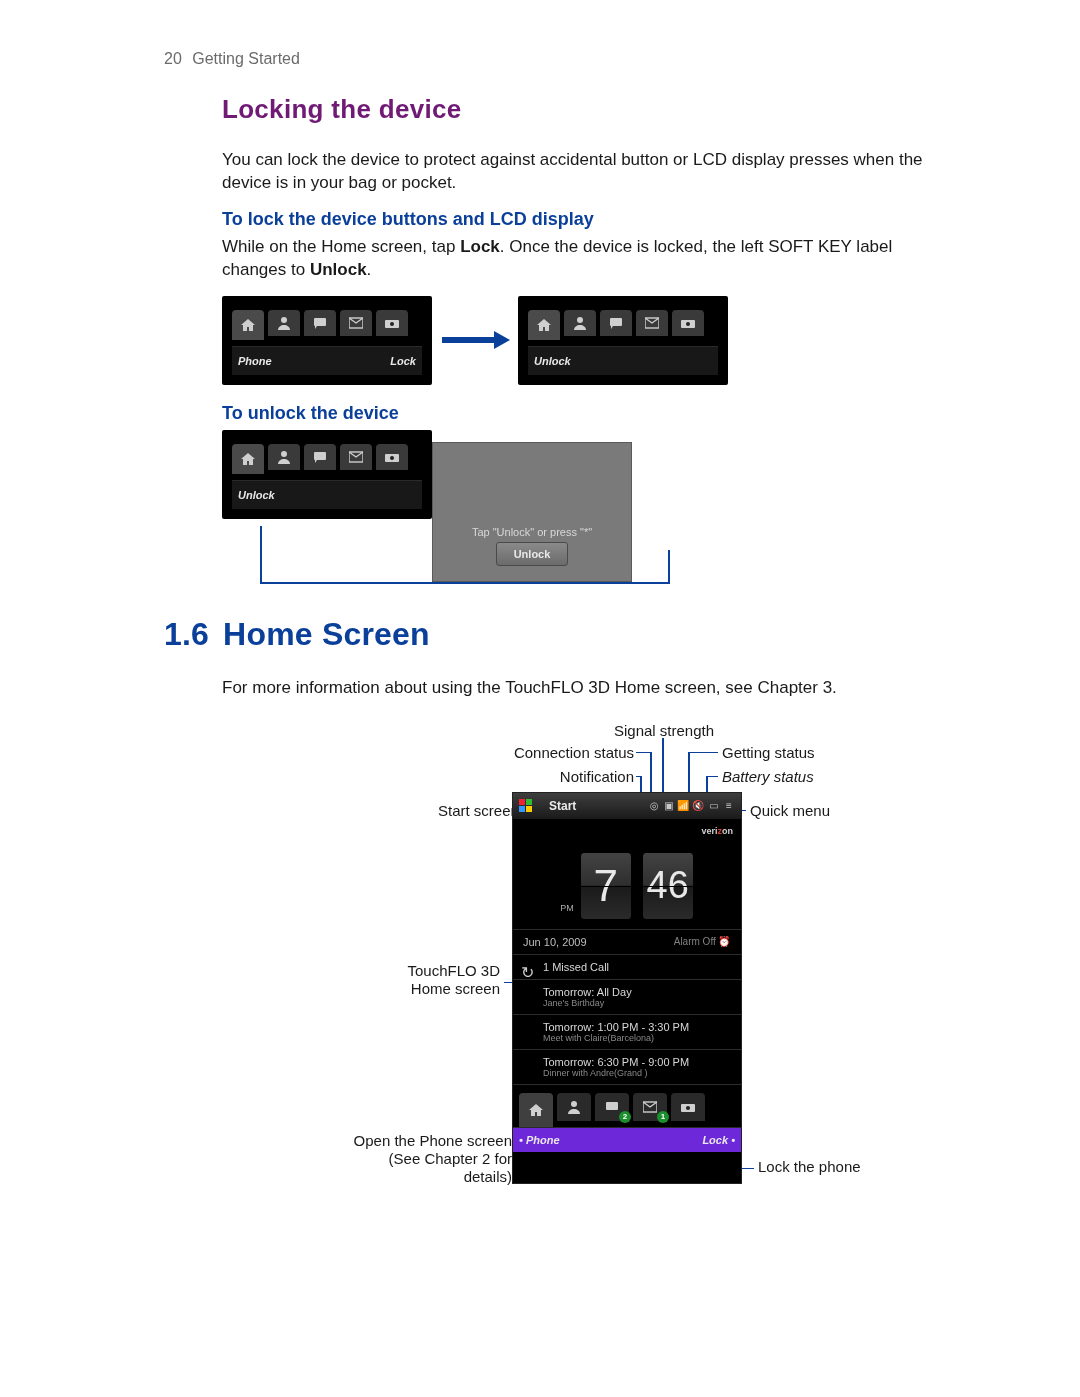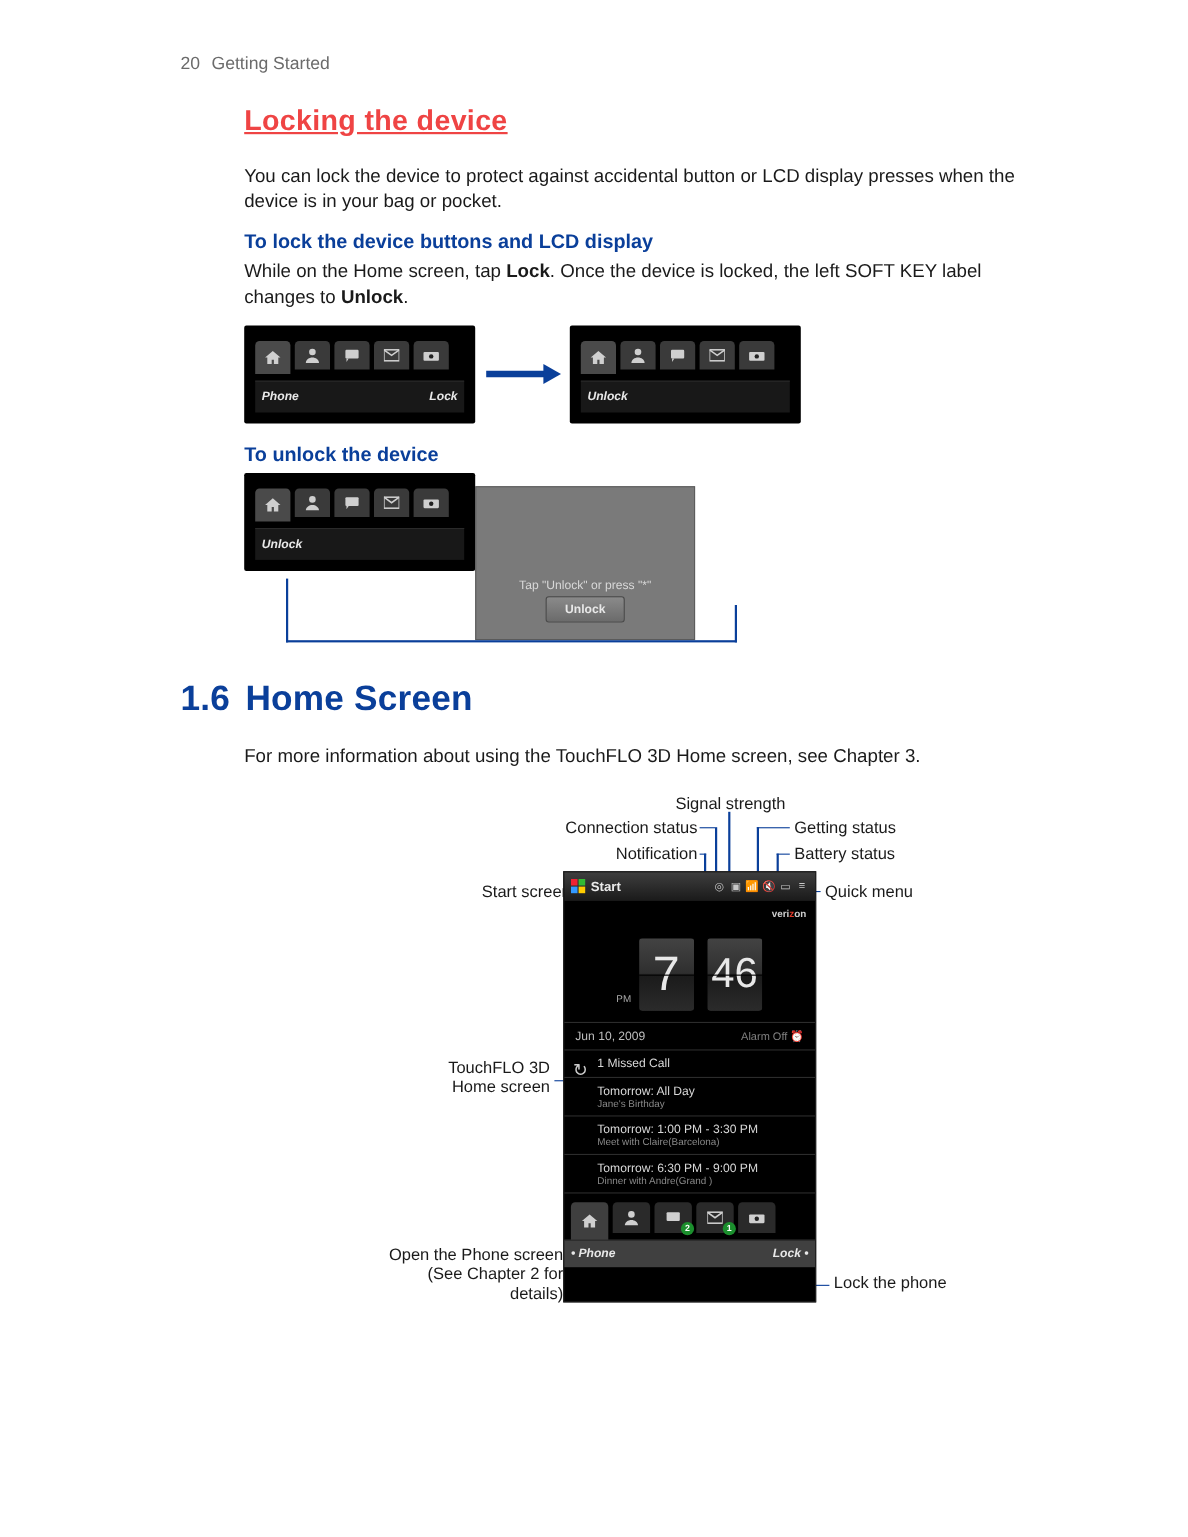--- a/index.html
+++ b/index.html
@@ -1,19 +1,19 @@
 <!DOCTYPE html>
 <html><head>
 <meta charset="utf-8">
 <style>
   html,body{margin:0;padding:0;background:#fff;font-family:"Segoe UI",Arial,sans-serif;color:#1a1a1a;}
   .page{width:936px;min-height:1397px;margin:0 auto;position:relative;padding:50px 60px 52px 92px;box-sizing:border-box;}
   .running-head{font-size:16px;color:#6b6b6b;margin-bottom:26px;}
   .running-head .pg{margin-right:6px;}
-  h2.section{font-size:26px;font-weight:700;color:#ef4444;margin:0 0 10px 58px;letter-spacing:.3px;text-decoration:underline;}
+  h2.section{font-size:26px;font-weight:700;color:#701a75;margin:0 0 10px 58px;letter-spacing:.3px;}
   .indent{margin-left:58px;margin-top:24px;}
   p.body{font-size:17px;line-height:1.35;margin:0 0 14px 0;}
   h3.sub{font-size:18px;font-weight:700;color:#0a3f9a;margin:14px 0 6px 0;}
   strong{font-weight:700;}
 
   
   .bars-row{display:flex;align-items:center;gap:8px;margin:14px 0 18px 0;}
   .bar-box{background:#000;padding:14px 10px 10px 10px;border-radius:2px;display:inline-block;}
   .taskbar{width:190px;}
   .tab-strip{display:flex;gap:4px;justify-content:flex-start;margin-bottom:6px;}
@@ -37,21 +37,21 @@
   .unlock-l3{left:446px;top:120px;width:2px;height:34px;} 
 
   
   h1.big{font-size:32px;font-weight:700;color:#0a3f9a;margin:26px 0 10px 0;letter-spacing:.2px;}
   h1.big .num{margin-right:14px;}
 
   
   .diagram{position:relative;margin:22px auto 0 auto;width:780px;height:530px;}
   .phone{position:absolute;left:290px;top:70px;width:228px;height:390px;background:#000;border:1px solid #222;}
   .titlebar{height:26px;background:linear-gradient(#3e3e3e,#1a1a1a);display:flex;align-items:center;justify-content:space-between;padding:0 6px;}
-  .titlebar-left{display:flex;align-items:center;gap:4px;}
+  .titlebar-left{display:flex;align-items:center;gap:16px;}
   .win-flag{width:14px;height:14px;display:inline-block;}
   .start-label{font-size:12px;font-weight:700;color:#eaeaea;}
   .tray-icons{display:flex;gap:3px;align-items:center;}
   .tray-icons span{width:12px;height:12px;display:inline-flex;align-items:center;justify-content:center;color:#c8c8c8;font-size:10px;}
   .carrier{height:24px;display:flex;align-items:center;justify-content:flex-end;padding:0 8px;}
   .carrier-label{font-size:9px;color:#d0d0d0;font-weight:700;}
   .carrier-label b{color:#e03a2a;}
 
   .clock{height:86px;display:flex;align-items:center;justify-content:center;gap:10px;}
   .clock .pm{font-size:9px;color:#aaa;align-self:flex-end;margin-bottom:16px;margin-right:-4px;}
@@ -63,32 +63,32 @@
   .date-row .alarm{font-size:10px;color:#808080;}
   .list-item{border-bottom:1px solid #2c2c2c;padding:6px 10px 6px 30px;position:relative;}
   .list-item .title{font-size:11px;color:#d8d8d8;}
   .list-item .subtitle{font-size:9px;color:#888;}
   .list-item .icon{position:absolute;left:8px;top:8px;width:14px;height:14px;}
 
   .phone .tab-strip{margin:8px 6px 0 6px;}
   .phone .tab{height:28px;width:34px;background:#2a2a2a;position:relative;}
   .phone .tab.active{background:#3f3f3f;height:34px;}
   .phone .badge{position:absolute;bottom:-2px;right:-2px;width:12px;height:12px;background:#1b8f2d;border-radius:50%;font-size:8px;color:#fff;display:flex;align-items:center;justify-content:center;font-weight:700;}
-  .phone .softbar{height:24px;background:#404040;border-top:1px solid #2a2a2a;}
+  .phone .softbar{height:24px;background:#6d28d9;border-top:1px solid #2a2a2a;}
 
   
   .callout{position:absolute;font-size:15px;color:#1a1a1a;white-space:nowrap;text-align:right;}
   .lead{position:absolute;background:#0a3f9a;}
 
   
   .c-signal   {left:392px;top:0;}
   .c-conn     {left:272px;top:22px;text-align:right;width:140px;}
   .c-vol      {left:500px;top:22px;}
   .c-notif    {left:300px;top:46px;text-align:right;width:112px;}
-  .c-batt     {left:500px;top:46px;}
+  .c-batt     {left:500px;top:46px;font-style:italic;}
   .c-start    {left:216px;top:80px;text-align:right;width:80px;}
   .c-quick    {left:528px;top:80px;}
 
   .c-touchflo {left:178px;top:240px;text-align:right;width:100px;line-height:1.2;}
   .c-open     {left:120px;top:410px;width:170px;line-height:1.2;}
   .c-lockp    {left:536px;top:436px;}
 
   
   .lh{height:1.6px;}
   .lv{width:1.6px;}

